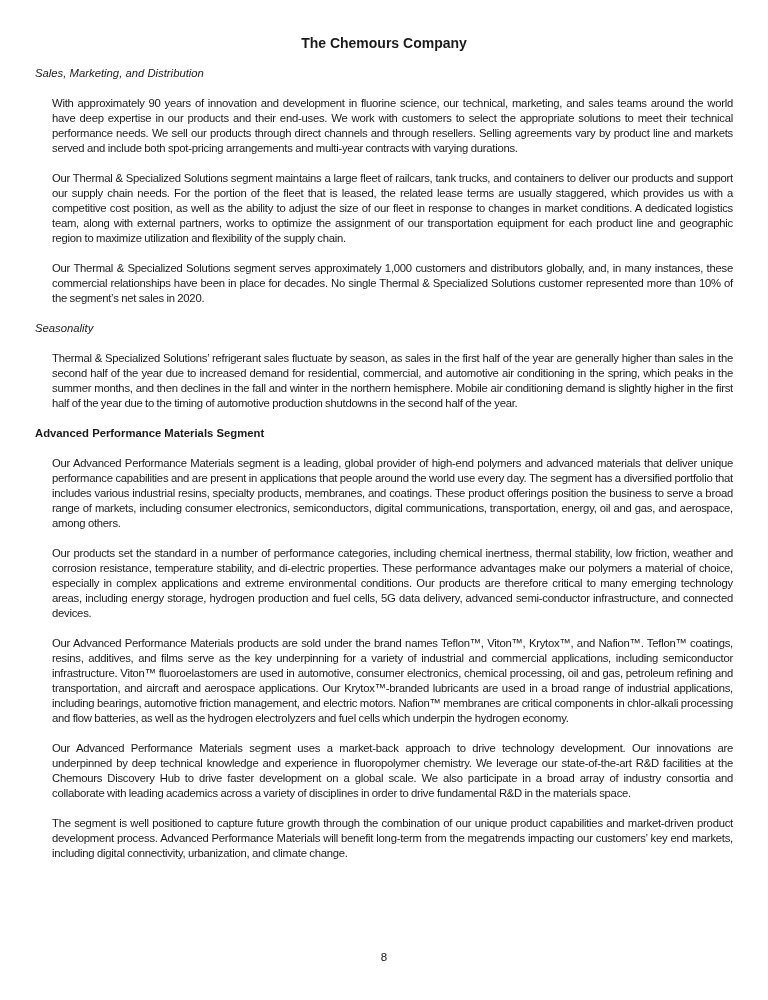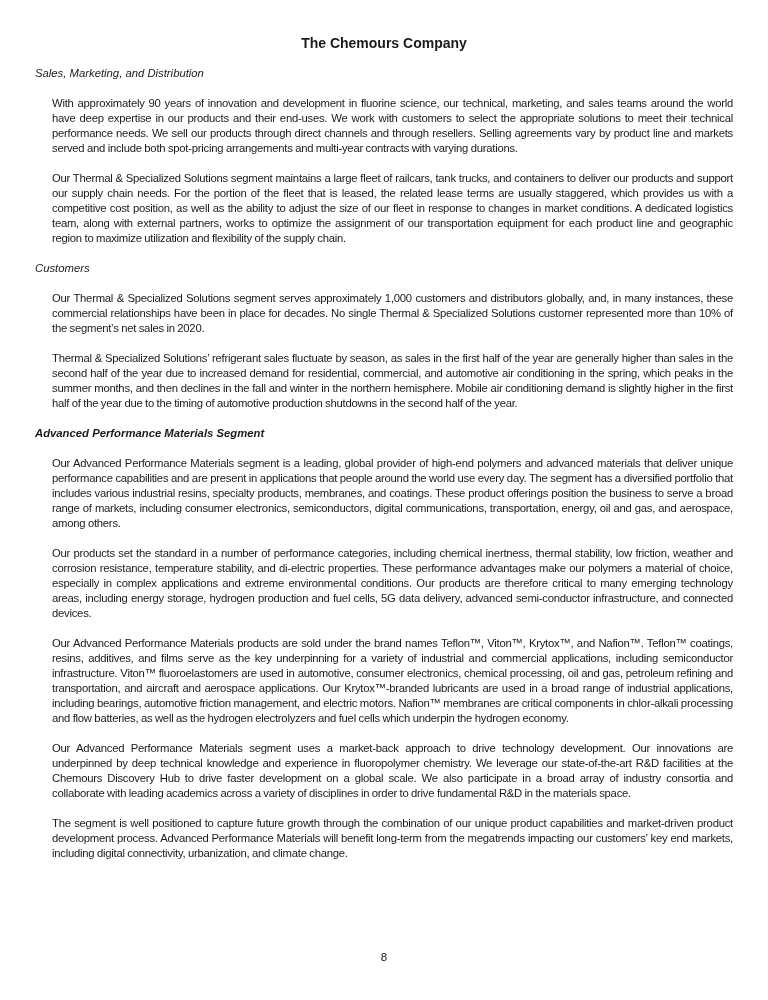--- a/index.html
+++ b/index.html
@@ -9,21 +9,21 @@
     font-family: "Liberation Sans", sans-serif;
     color: #1a1a1a;
     font-size: 11.3px;
     line-height: 15px;
   }
   .company {
     text-align: center; font-weight: bold; font-size: 14px;
     margin: 0 0 15px 0;
   }
   .subhead { font-style: italic; margin: 12px 0 15px 0; }
-  .sechead { font-style: italic; font-weight: bold; margin: 0 0 15px 0; }
+  .sechead { font-weight: bold; margin: 0 0 15px 0; }
   p.body {
     margin: 0 0 15px 17px;
     text-align: justify;
     letter-spacing: -0.25px;
     word-spacing: -0.3px;
   }
   .page-num {
     position: absolute; left: 0; width: 768px; top: 951px;
     text-align: center;
     font-family: "Liberation Sans", sans-serif; font-size: 11.5px; color: #1a1a1a;
@@ -32,23 +32,23 @@
 </head>
 <body>
 
 <div class="page">
   <div class="company">The Chemours Company</div>
 
   <div class="subhead">Sales, Marketing, and Distribution</div>
   <p class="body">With approximately 90 years of innovation and development in fluorine science, our technical, marketing, and sales teams around the world have deep expertise in our products and their end-uses. We work with customers to select the appropriate solutions to meet their technical performance needs. We sell our products through direct channels and through resellers. Selling agreements vary by product line and markets served and include both spot-pricing arrangements and multi-year contracts with varying durations.</p>
   <p class="body">Our Thermal &amp; Specialized Solutions segment maintains a large fleet of railcars, tank trucks, and containers to deliver our products and support our supply chain needs. For the portion of the fleet that is leased, the related lease terms are usually staggered, which provides us with a competitive cost position, as well as the ability to adjust the size of our fleet in response to changes in market conditions. A dedicated logistics team, along with external partners, works to optimize the assignment of our transportation equipment for each product line and geographic region to maximize utilization and flexibility of the supply chain.</p>
 
-  <div class="subhead">Customers</div>
   <p class="body">Our Thermal &amp; Specialized Solutions segment serves approximately 1,000 customers and distributors globally, and, in many instances, these commercial relationships have been in place for decades. No single Thermal &amp; Specialized Solutions customer represented more than 10% of the segment’s net sales in 2020.</p>
 
+  <div class="subhead">Seasonality</div>
   <p class="body">Thermal &amp; Specialized Solutions’ refrigerant sales fluctuate by season, as sales in the first half of the year are generally higher than sales in the second half of the year due to increased demand for residential, commercial, and automotive air conditioning in the spring, which peaks in the summer months, and then declines in the fall and winter in the northern hemisphere. Mobile air conditioning demand is slightly higher in the first half of the year due to the timing of automotive production shutdowns in the second half of the year.</p>
 
   <div class="sechead">Advanced Performance Materials Segment</div>
   <p class="body">Our Advanced Performance Materials segment is a leading, global provider of high-end polymers and advanced materials that deliver unique performance capabilities and are present in applications that people around the world use every day. The segment has a diversified portfolio that includes various industrial resins, specialty products, membranes, and coatings. These product offerings position the business to serve a broad range of markets, including consumer electronics, semiconductors, digital communications, transportation, energy, oil and gas, and aerospace, among others.</p>
   <p class="body">Our products set the standard in a number of performance categories, including chemical inertness, thermal stability, low friction, weather and corrosion resistance, temperature stability, and di-electric properties. These performance advantages make our polymers a material of choice, especially in complex applications and extreme environmental conditions. Our products are therefore critical to many emerging technology areas, including energy storage, hydrogen production and fuel cells, 5G data delivery, advanced semi-conductor infrastructure, and connected devices.</p>
   <p class="body">Our Advanced Performance Materials products are sold under the brand names Teflon™, Viton™, Krytox™, and Nafion™. Teflon™ coatings, resins, additives, and films serve as the key underpinning for a variety of industrial and commercial applications, including semiconductor infrastructure. Viton™ fluoroelastomers are used in automotive, consumer electronics, chemical processing, oil and gas, petroleum refining and transportation, and aircraft and aerospace applications. Our Krytox™-branded lubricants are used in a broad range of industrial applications, including bearings, automotive friction management, and electric motors. Nafion™ membranes are critical components in chlor-alkali processing and flow batteries, as well as the hydrogen electrolyzers and fuel cells which underpin the hydrogen economy.</p>
   <p class="body">Our Advanced Performance Materials segment uses a market-back approach to drive technology development. Our innovations are underpinned by deep technical knowledge and experience in fluoropolymer chemistry. We leverage our state-of-the-art R&amp;D facilities at the Chemours Discovery Hub to drive faster development on a global scale. We also participate in a broad array of industry consortia and collaborate with leading academics across a variety of disciplines in order to drive fundamental R&amp;D in the materials space.</p>
   <p class="body">The segment is well positioned to capture future growth through the combination of our unique product capabilities and market-driven product development process. Advanced Performance Materials will benefit long-term from the megatrends impacting our customers’ key end markets, including digital connectivity, urbanization, and climate change.</p>
 </div>
 

